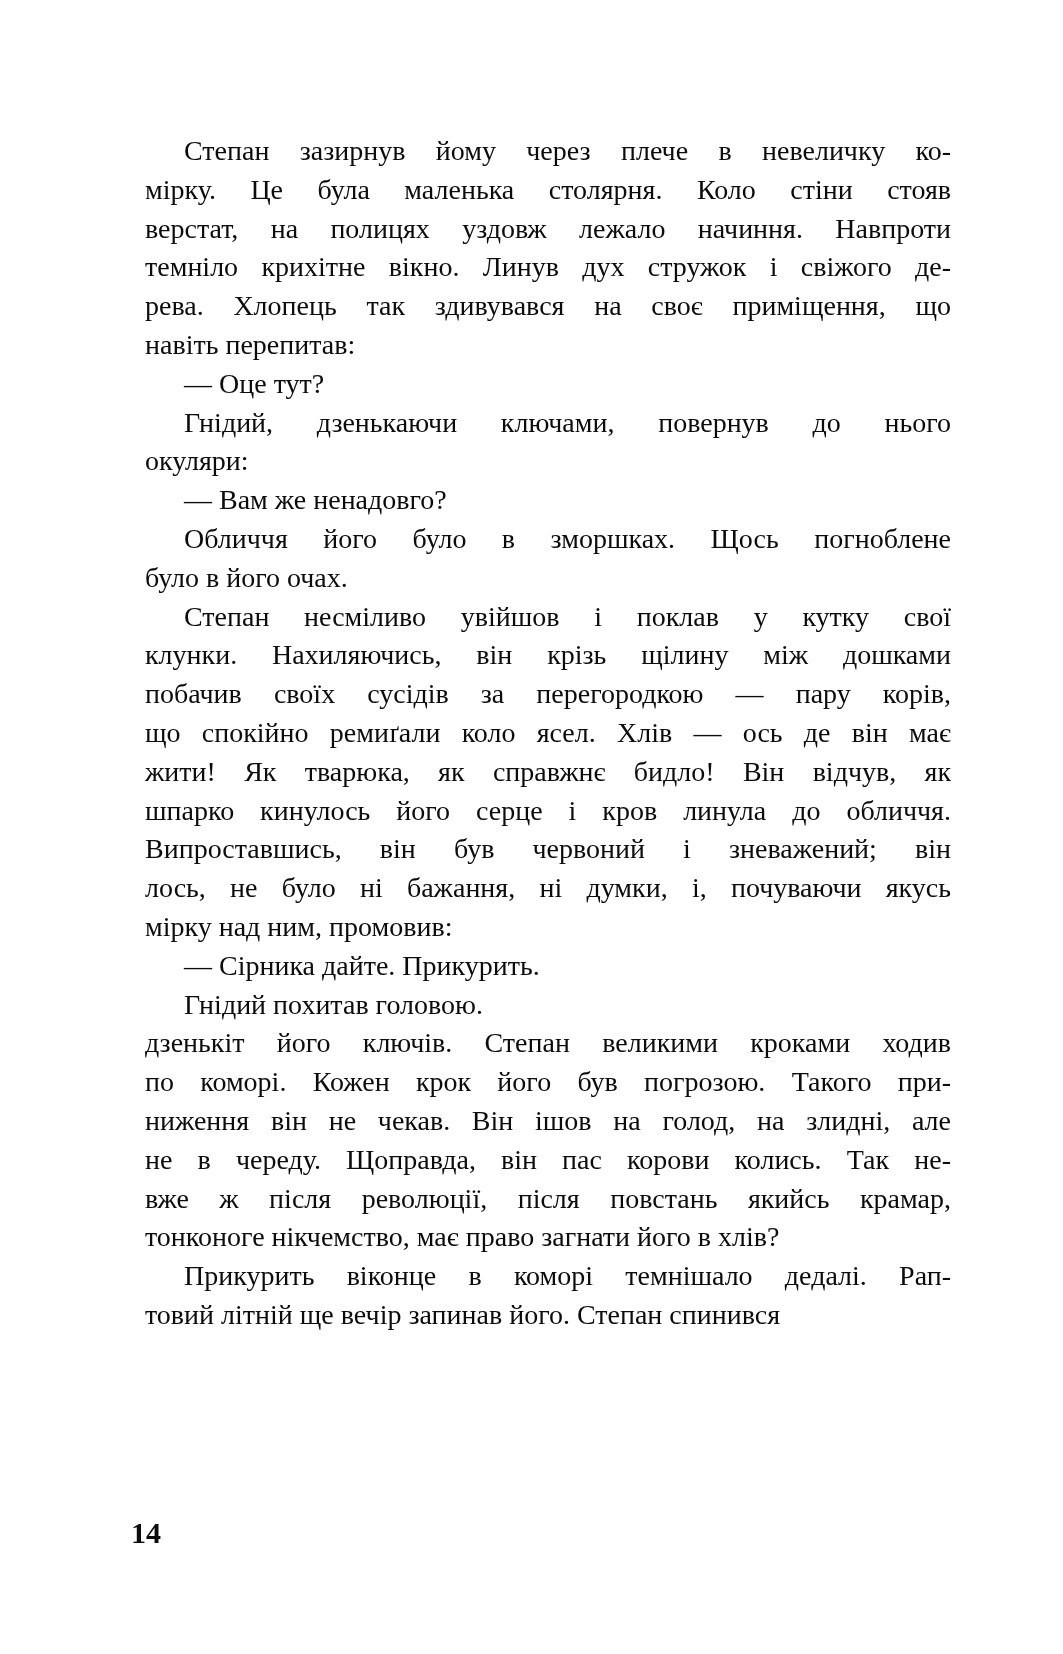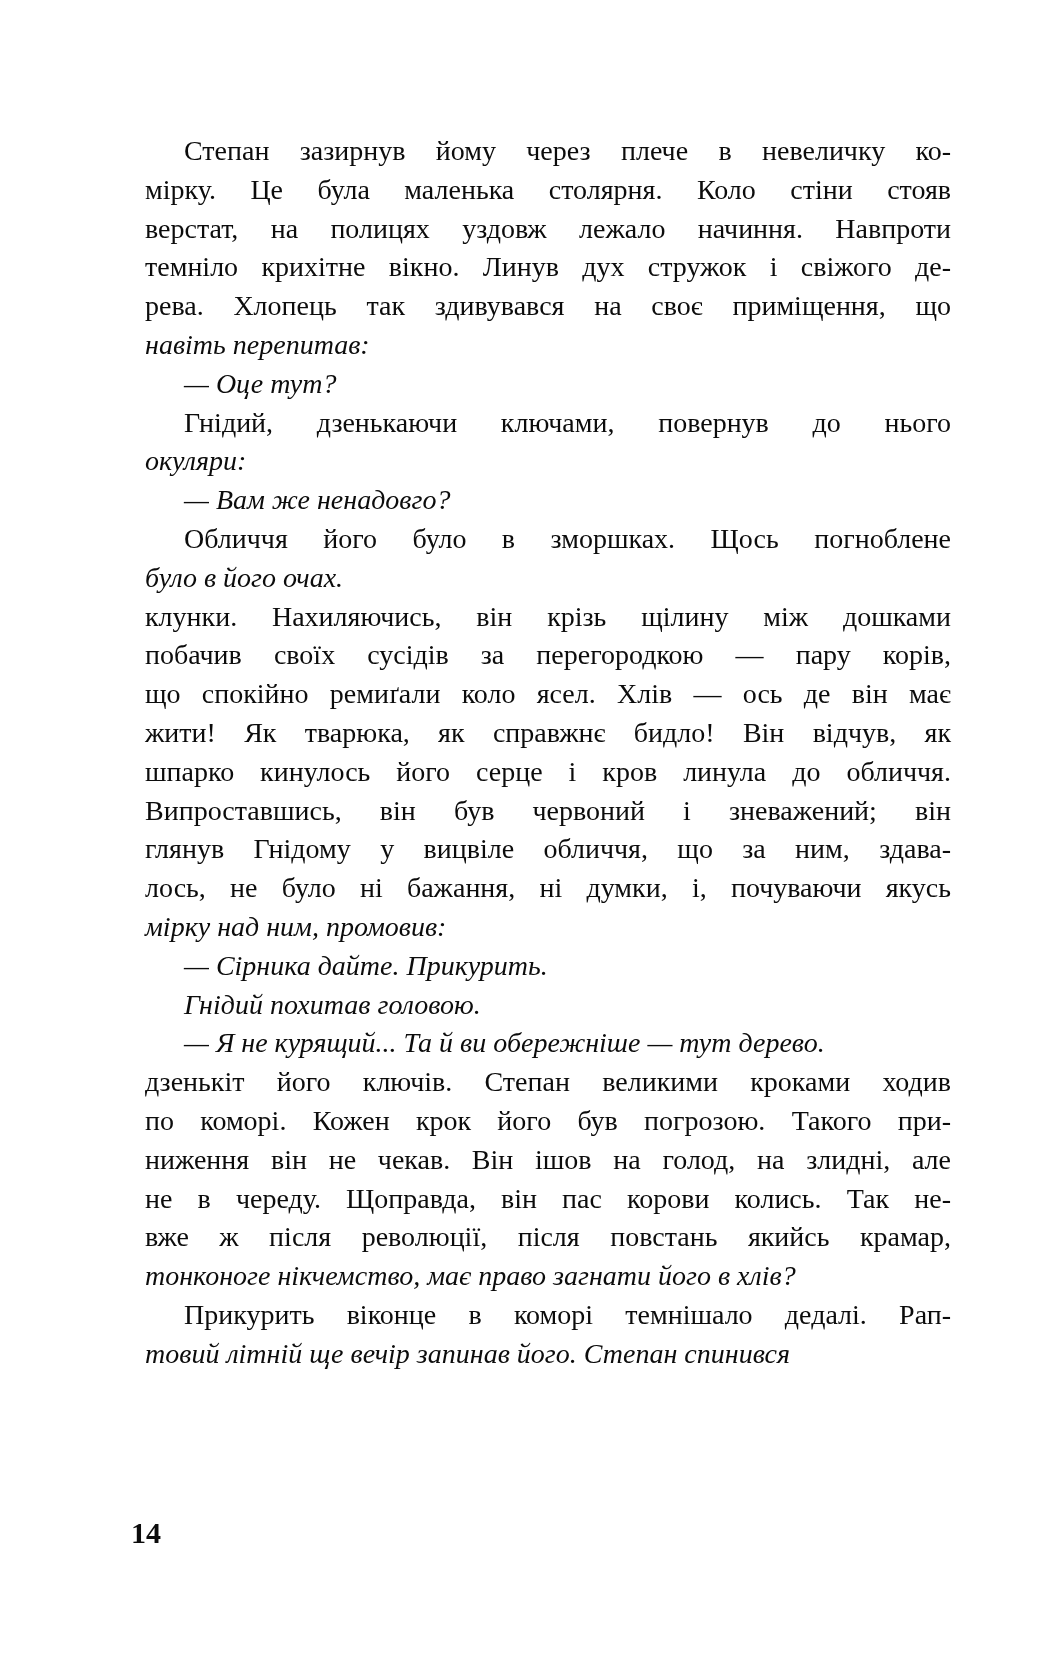--- a/index.html
+++ b/index.html
@@ -34,21 +34,20 @@
   .line {
     text-align: justify;
     text-align-last: justify;
     white-space: normal;
   }
   .line.first {
     text-indent: 39px;
   }
   .line.end {
     text-align-last: left;
-    font-style: italic;
   }
   .page-footer {
     position: absolute;
     left: 131px;
     top: 1516px;
     width: 806px;
     text-align: left;
   }
   .page-number {
     font-weight: bold;
@@ -77,38 +76,35 @@
         <div class="line end">окуляри:</div>
       </div>
       <div class="para">
         <div class="line first end">— Вам же ненадовго?</div>
       </div>
       <div class="para">
         <div class="line first">Обличчя його було в зморшках. Щось погноблене</div>
         <div class="line end">було в його очах.</div>
       </div>
       <div class="para">
+        <div class="line first">Степан несміливо увійшов і поклав у кутку свої</div>
         <div class="line">клунки. Нахиляючись, він крізь щілину між дошками</div>
         <div class="line">побачив своїх сусідів за перегородкою — пару корів,</div>
         <div class="line">що спокійно ремиґали коло ясел. Хлів — ось де він має</div>
         <div class="line">жити! Як тварюка, як справжнє бидло! Він відчув, як</div>
         <div class="line">шпарко кинулось його серце і кров линула до обличчя.</div>
         <div class="line">Випроставшись, він був червоний і зневажений; він</div>
-        <div class="line">глянув Гнідому у вицвіле обличчя, що за ним, здава-</div>
         <div class="line">лось, не було ні бажання, ні думки, і, почуваючи якусь</div>
         <div class="line end">мірку над ним, промовив:</div>
       </div>
       <div class="para">
         <div class="line first end">— Сірника дайте. Прикурить.</div>
       </div>
       <div class="para">
         <div class="line first end">Гнідий похитав головою.</div>
-      </div>
-      <div class="para">
-        <div class="line first end">— Я не курящий... Та й ви обережніше — тут дерево.</div>
       </div>
       <div class="para">
         <div class="line">дзенькіт його ключів. Степан великими кроками ходив</div>
         <div class="line">по коморі. Кожен крок його був погрозою. Такого при-</div>
         <div class="line">ниження він не чекав. Він ішов на голод, на злидні, але</div>
         <div class="line">не в череду. Щоправда, він пас корови колись. Так не-</div>
         <div class="line">вже ж після революції, після повстань якийсь крамар,</div>
         <div class="line end">тонконоге нікчемство, має право загнати його в хлів?</div>
       </div>
       <div class="para">

